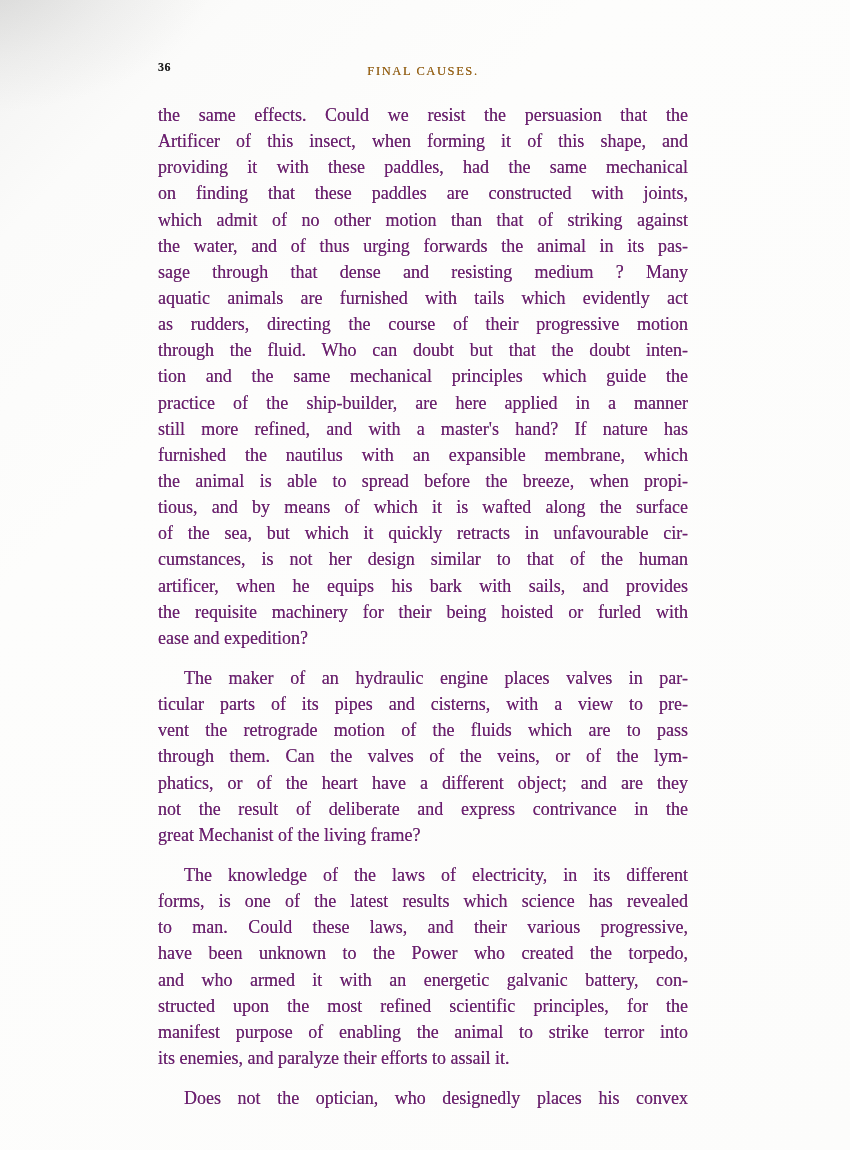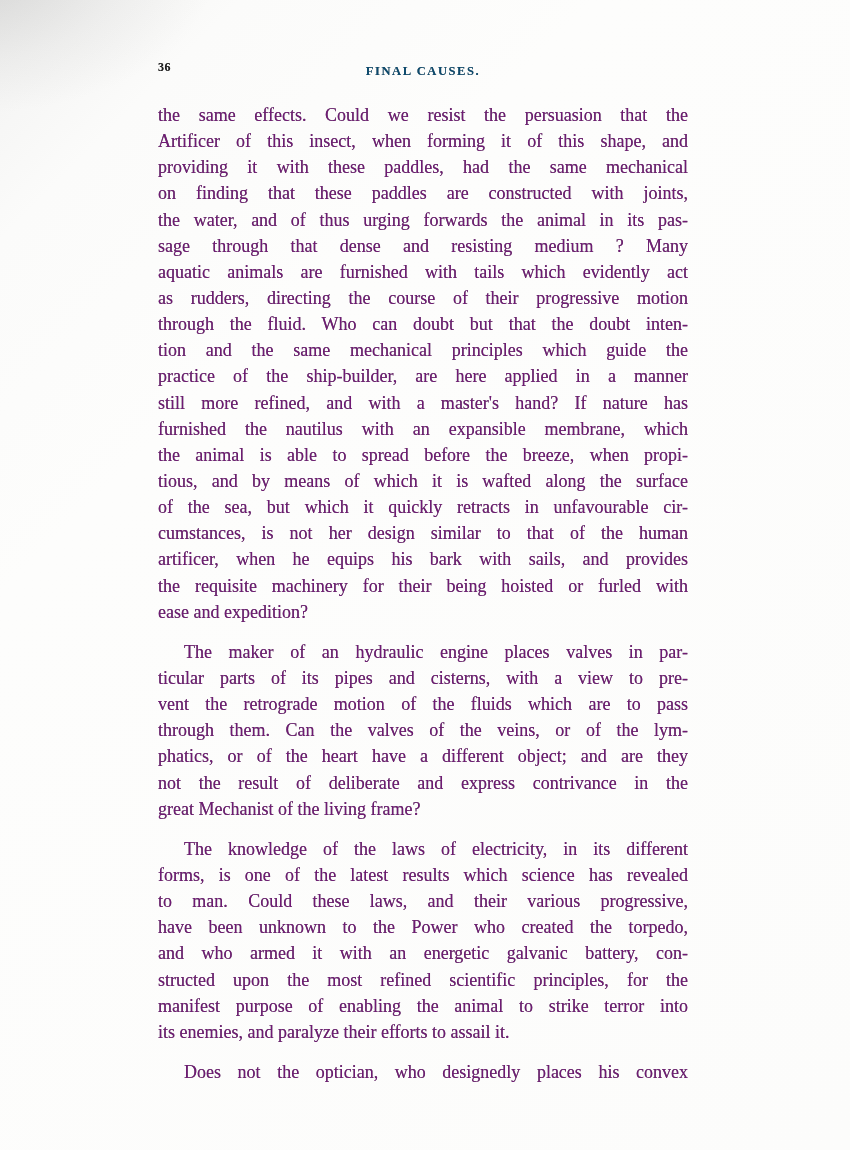--- a/index.html
+++ b/index.html
@@ -31,23 +31,23 @@
     letter-spacing: 0.5px;
     text-shadow: 0 0 0.5px rgba(30,30,30,0.6);
   }
   .running-title {
     position: absolute;
     left: 0;
     right: 0;
     top: 6px;
     text-align: center;
     font-size: 12.5px;
-    font-weight: bold;
+    font-weight: normal;
     letter-spacing: 1.6px;
-    color: #0c4a6e;
+    color: #a16207;
     text-shadow: 0 0 0.5px rgba(30,30,30,0.55);
   }
 
   .body-text {
     position: absolute;
     left: 158px;
     top: 102px;
     width: 530px;
     font-size: 18px;
     line-height: 26.15px;
@@ -73,20 +73,21 @@
   <span class="page-number">36</span>
   <span class="running-title">FINAL CAUSES.</span>
 </div>
 
 <div class="body-text">
     <div class="para">
       <div class="line">the same effects.  Could we resist the persuasion that the</div>
       <div class="line">Artificer of this insect, when forming it of this shape, and</div>
       <div class="line">providing it with these paddles, had the same mechanical</div>
       <div class="line">on finding that these paddles are constructed with joints,</div>
+      <div class="line">which admit of no other motion than that of striking against</div>
       <div class="line">the water, and of thus urging forwards the animal in its pas-</div>
       <div class="line">sage through that dense and resisting medium ?  Many</div>
       <div class="line">aquatic animals are furnished with tails which evidently act</div>
       <div class="line">as rudders, directing the course of their progressive motion</div>
       <div class="line">through the fluid.  Who can doubt but that the doubt inten-</div>
       <div class="line">tion and the same mechanical principles which guide the</div>
       <div class="line">practice of the ship-builder, are here applied in a manner</div>
       <div class="line">still more refined, and with a master's hand?  If nature has</div>
       <div class="line">furnished the nautilus with an expansible membrane, which</div>
       <div class="line">the animal is able to spread before the breeze, when propi-</div>

